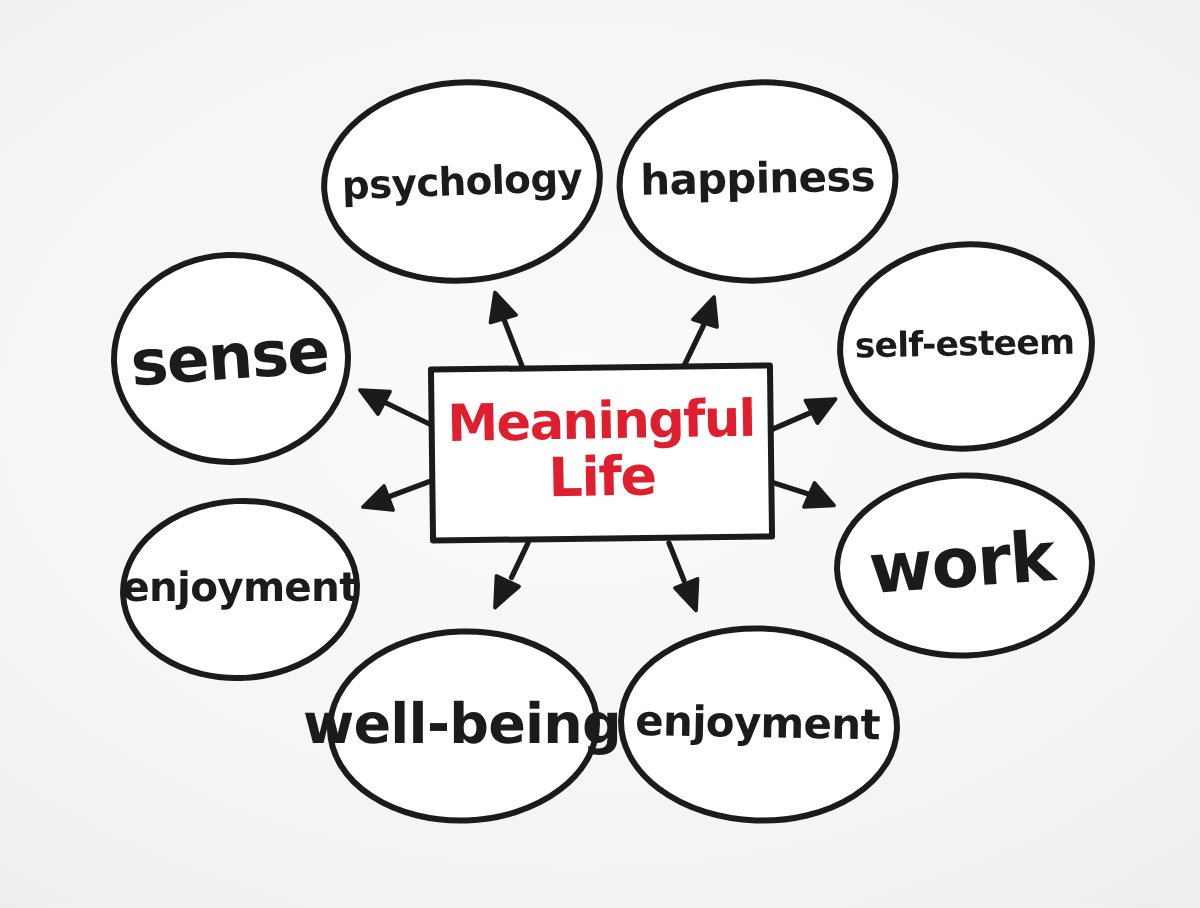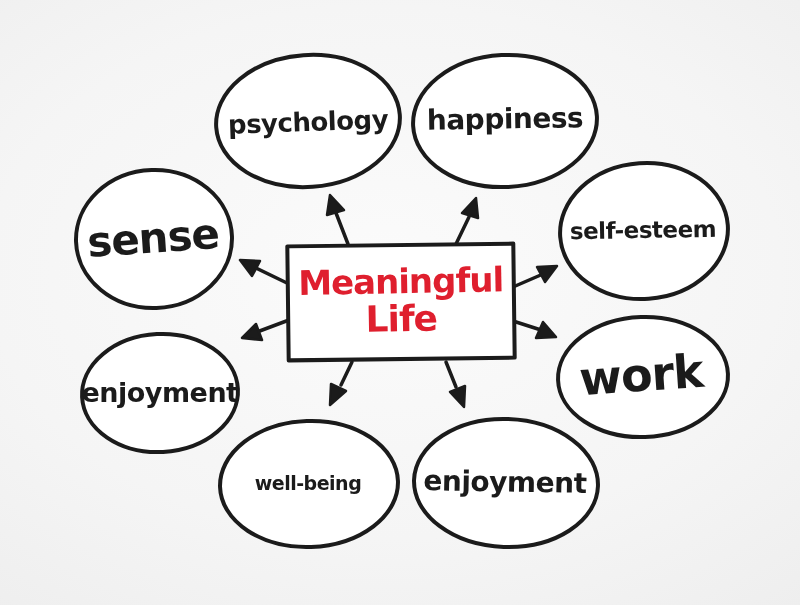--- a/index.html
+++ b/index.html
@@ -27,21 +27,21 @@
     color: #1b1b1b;
     letter-spacing: -0.5px;
     text-align: center;
   }
   .label-psychology { left: 308px; top: 122px; font-size: 26px; transform: translate(-50%,-50%) rotate(-2deg); }
   .label-happiness  { left: 505px; top: 119px; font-size: 28px; transform: translate(-50%,-50%) rotate(-1deg); }
   .label-sense      { left: 153px; top: 238px; font-size: 42px; transform: translate(-50%,-50%) rotate(-4deg); letter-spacing: -1px; }
   .label-selfesteem { left: 643px; top: 230px; font-size: 23px; transform: translate(-50%,-50%) rotate(-1deg); }
   .label-attitude   { left: 160px; top: 392px; font-size: 27px; }
   .label-work       { left: 641px; top: 375px; font-size: 46px; transform: translate(-50%,-50%) rotate(-4deg); letter-spacing: -1px; }
-  .label-wellbeing  { left: 308px; top: 483px; font-size: 19px; }
+  .label-wellbeing  { left: 308px; top: 483px; font-size: 37px; }
   .label-enjoyment  { left: 505px; top: 482px; font-size: 28px; transform: translate(-50%,-50%) rotate(1deg); }
   .label-center {
     left: 401px; top: 301px;
     font-size: 34px;
     line-height: 1.08;
     transform: translate(-50%,-50%) rotate(-1deg);
     color: #df1f2e;
     letter-spacing: -1px;
   }
   .label-center .line2 { font-size: 36px; }

